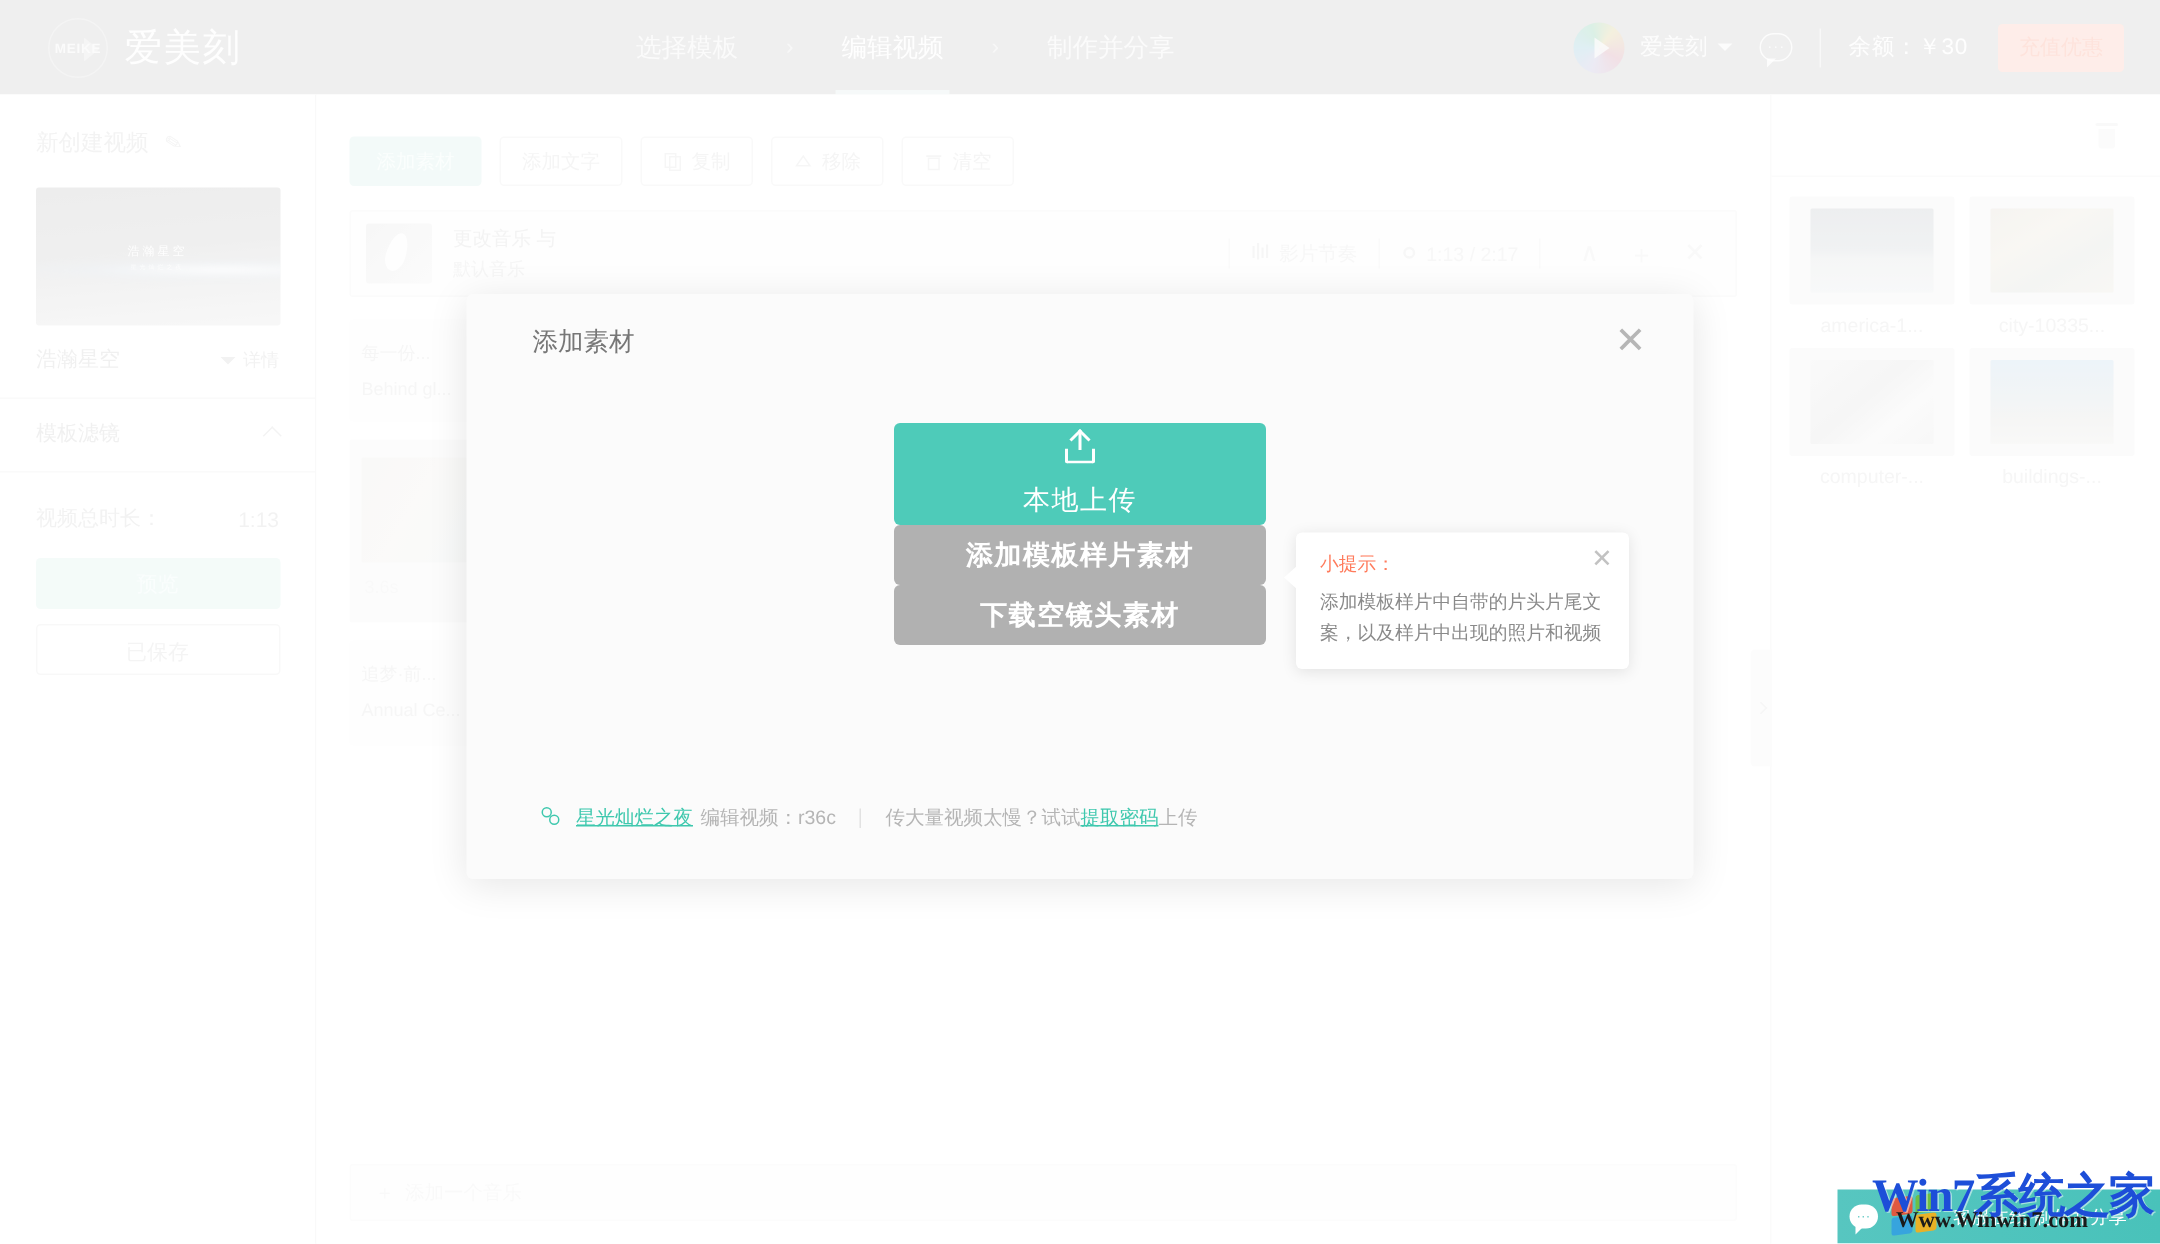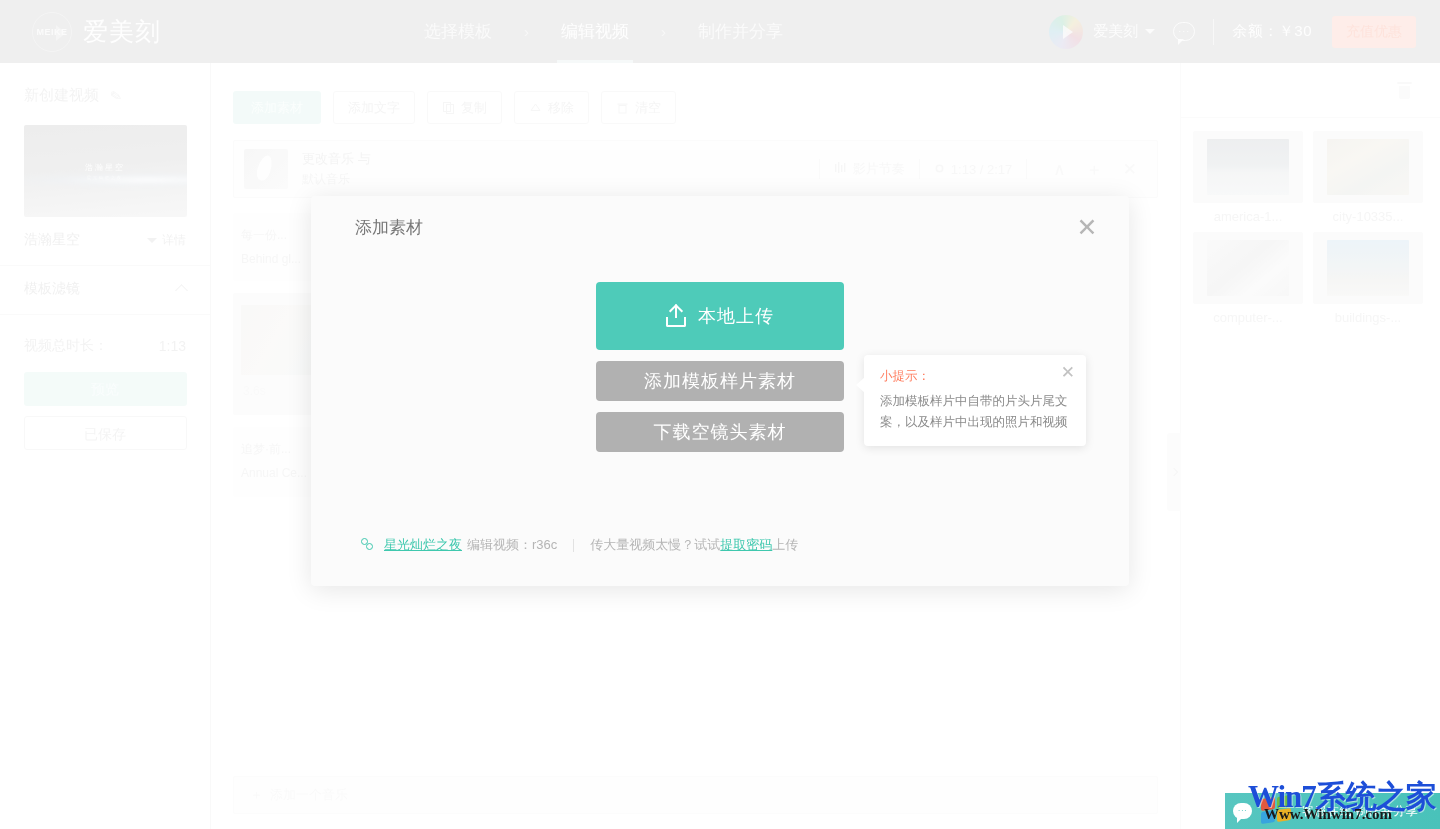--- a/index.html
+++ b/index.html
@@ -233,24 +233,24 @@
   .modal-close {
     position:absolute; right:28px; top:17px; width:28px;height:28px;
     display:flex;align-items:center;justify-content:center;
     font-size:25px; color:#b6b6b6; cursor:pointer; font-weight:300; line-height:1;
   }
   .modal-btns { position:absolute; left:285px; top:86px; width:248px; }
   .m-btn {
     width:248px; height:65px; border-radius:4px; border:none; cursor:pointer;
     font-family:inherit; font-size:18px; color:#ffffff;
     display:flex; align-items:center; justify-content:center; gap:12px;
-    margin-bottom:11px; letter-spacing:1px;
+    margin-bottom:0; letter-spacing:1px;flex-direction:column;
   }
   .m-btn.upload { background:#4ecbb9; height:68px; }
-  .m-btn.grey { background:#b1b1b1; height:40px; }
+  .m-btn.grey { background:#b1b1b1; height:40px;font-weight:bold; }
   .upload-ico { width:20px; height:21px; position:relative; }
   .upload-ico .arrow {
     position:absolute; left:8.5px; top:0; width:2px;height:12px;background:#fff;
   }
   .upload-ico .arrow:before {
     content:""; position:absolute; left:-4px; top:0.5px; width:8px;height:8px;
     border-left:2px solid #fff; border-top:2px solid #fff; transform:rotate(45deg);
   }
   .upload-ico .tray {
     position:absolute; left:0; bottom:0; width:20px; height:10px;

